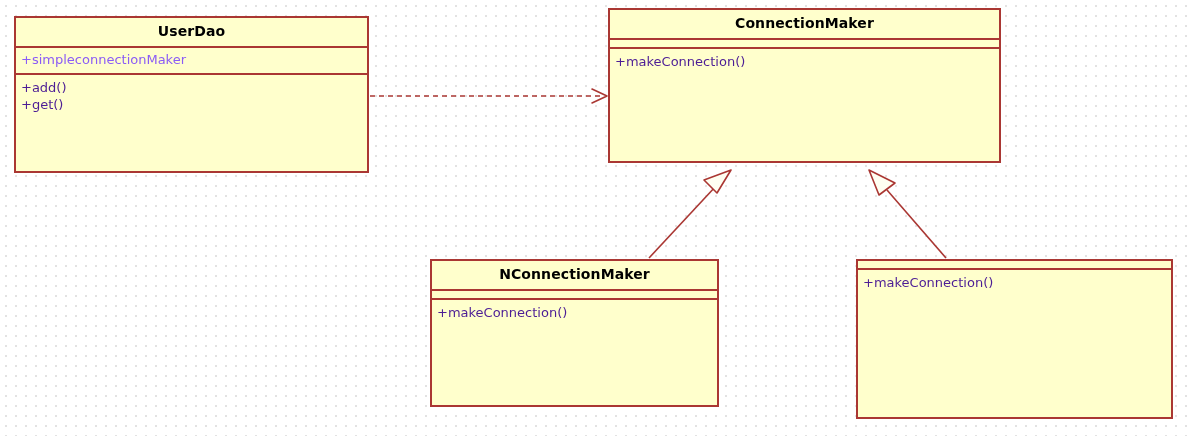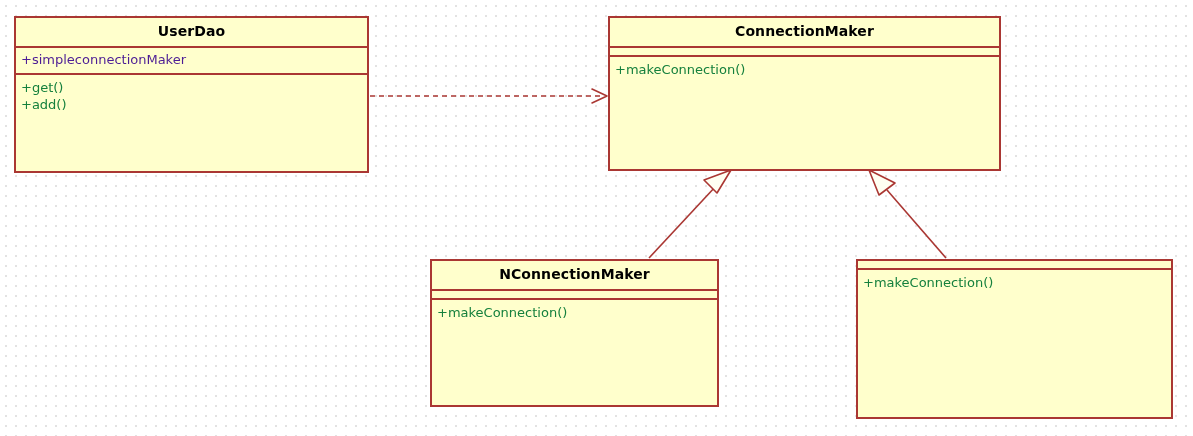--- a/index.html
+++ b/index.html
@@ -48,42 +48,42 @@
     padding: 6px 4px 7px 4px;
     border-bottom: 2px solid #aa3733;
     line-height: 1.1;
     letter-spacing: 0.1px;
     white-space: nowrap;
   }
   .cls-attrs {
     box-sizing: border-box;
     border-bottom: 2px solid #aa3733;
     font-size: 13px;
-    color: #4c1d95;
+    color: #8b5cf6;
     padding: 3px 4px 4px 5px;
     line-height: 1.35;
   }
   .cls-attrs.empty {
     padding: 0;
     height: 9px;
   }
   .cls-ops {
     box-sizing: border-box;
     flex: 1 1 auto;
     font-size: 13px;
-    color: #15803d;
+    color: #4c1d95;
     padding: 4px 4px 0 5px;
     line-height: 1.35;
   }
   .member {
     white-space: nowrap;
   }
   
   #class-userdao          { left: 14px;  top: 16px;  width: 355px; height: 157px; }
-  #class-connectionmaker  { left: 608px; top: 16px;  width: 393px; height: 155px; }
+  #class-connectionmaker  { left: 608px; top: 8px;  width: 393px; height: 155px; }
   #class-nconnectionmaker { left: 430px; top: 259px; width: 289px; height: 148px; }
   #class-dconnectionmaker { left: 856px; top: 259px; width: 317px; height: 160px; }
 
   #class-userdao .cls-name         { height: 30px; }
   #class-connectionmaker .cls-name { height: 30px; }
   #class-nconnectionmaker .cls-name{ height: 30px; }
   #class-dconnectionmaker .cls-name{ height: 30px; }
 </style>
 </head>
 <body>
@@ -107,22 +107,22 @@
       <polygon points="869,170 895,183 879,195" fill="#FFFFF2" stroke="#AA3733" stroke-width="1.6" stroke-linejoin="round"></polygon>
     </g>
   </svg>
 
   <div class="uml-class" id="class-userdao">
     <div class="cls-name">UserDao</div>
     <div class="cls-attrs">
       <div class="member">+simpleconnectionMaker</div>
     </div>
     <div class="cls-ops">
+      <div class="member">+add()</div>
       <div class="member">+get()</div>
-      <div class="member">+add()</div>
     </div>
   </div>
 
   <div class="uml-class" id="class-connectionmaker">
     <div class="cls-name">ConnectionMaker</div>
     <div class="cls-attrs empty"></div>
     <div class="cls-ops">
       <div class="member">+makeConnection()</div>
     </div>
   </div>

